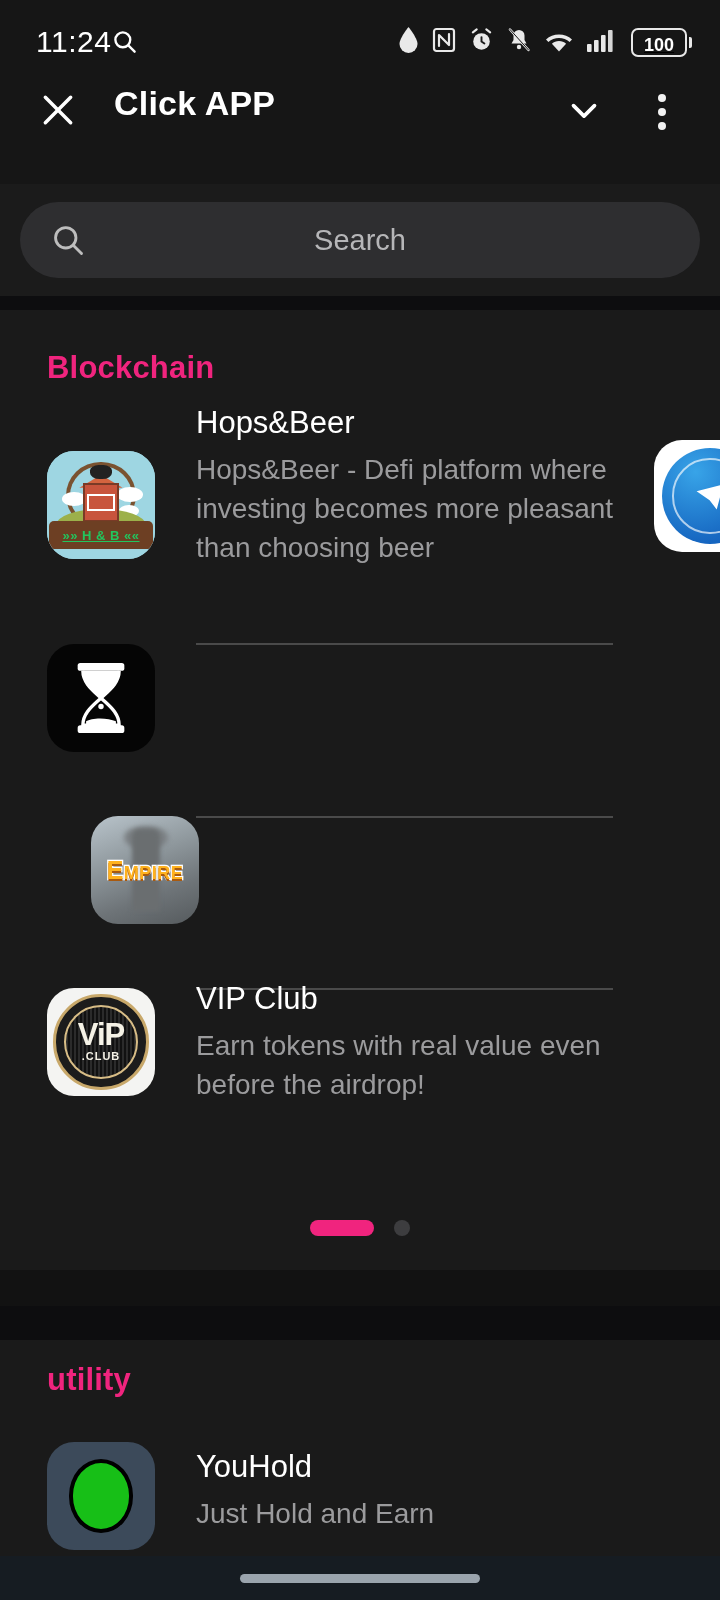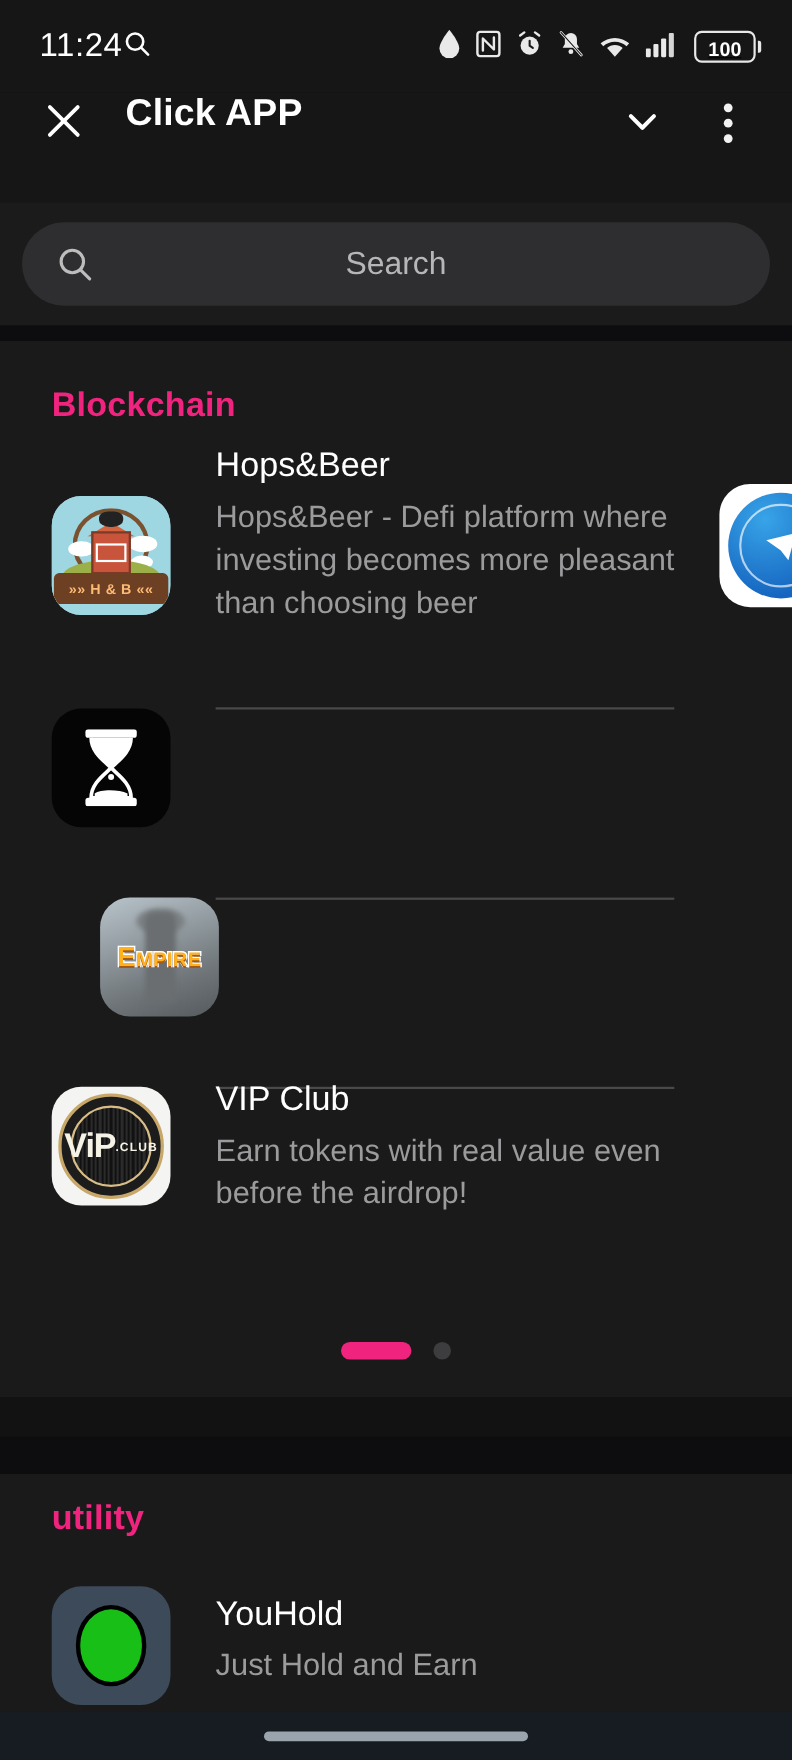--- a/index.html
+++ b/index.html
@@ -11,21 +11,21 @@
   }
   .phone { position: relative; width: 720px; height: 1600px; background: #121212; }
 
   
   .statusbar {
     position: absolute; top: 0; left: 0; width: 720px; height: 84px;
     background: #161616;
     display: flex; align-items: center; justify-content: space-between;
     padding: 0 28px 0 36px;
   }
-  .sb-left { display: flex; align-items: center; }
+  .sb-left { display: flex; align-items: flex-end; }
   .sb-time { color: #ffffff; font-size: 30px; font-weight: 500; letter-spacing: .5px; }
   .sb-right { display: flex; align-items: center; gap: 13px; }
   .sb-icon { display: block; }
   .battery {
     display: flex; align-items: center;
   }
   .batt-body {
     border: 2.5px solid #e8e8e8; border-radius: 7px;
     padding: 1px 5px; display: flex; align-items: flex-end; justify-content: center;
     min-width: 56px; height: 29px; text-decoration: underline;
@@ -107,21 +107,21 @@
   .ic-barn .house { position: absolute; left: 33%; top: 30%; width: 34%; height: 36%;
     background: #c8543c; border: 2px solid #7a3a26; }
   .ic-barn .roof { position: absolute; left: 30%; top: 22%; width: 40%; height: 12%;
     background: #d4643f; clip-path: polygon(50% 0, 100% 100%, 0 100%); }
   .ic-barn .cat { position: absolute; left: 40%; top: 13%; width: 20%; height: 13%;
     background: #222; border-radius: 40% 40% 45% 45%; }
   .ic-barn .xx { position: absolute; left: 37%; top: 40%; width: 26%; height: 16%;
     border: 2px solid #fff; }
   .ic-barn .banner { position: absolute; left: 2%; bottom: 9%; width: 96%; height: 26%;
     background: #6d3f23; border-radius: 5px; display: flex; align-items: center; justify-content: center; }
-  .ic-barn .banner span { color: #fdba74; font-size: 13px; font-weight: 700; letter-spacing: .5px; }
+  .ic-barn .banner span { color: #22c55e; font-size: 13px; font-weight: 700; letter-spacing: .5px; text-decoration: underline; }
 
   .ic-hourglass { background: #050505; display: flex; align-items: center; justify-content: center; }
 
   .ic-empire { background: linear-gradient(160deg,#b9c4cb 0%,#8e979c 40%,#6e7478 70%,#555a5d 100%);
     display: flex; align-items: center; justify-content: center; filter: blur(0.3px); margin-left: 44px; }
   .ic-empire .tower { position: absolute; left: 38%; top: 12%; width: 26%; height: 76%;
     background: #6a6e70; filter: blur(2.2px); border-radius: 8px 8px 0 0; }
   .ic-empire .tower-top { position: absolute; left: 31%; top: 9%; width: 40%; height: 22%;
     background: #7b8083; filter: blur(2.5px); border-radius: 50%; }
   .ic-empire .txt {
@@ -130,21 +130,21 @@
     -webkit-text-stroke: 2.5px #ffffff; paint-order: stroke fill;
     text-shadow: 0 2px 0 #a85a10;
   }
 
   .ic-vip { background: #f4f4f2; display: flex; align-items: center; justify-content: center; }
   .ic-vip .outer { width: 88%; height: 88%; border-radius: 50%; background: #1c1c1c;
     border: 3px solid #c8a86a; display: flex; align-items: center; justify-content: center;
     position: relative; }
   .ic-vip .inner { width: 84%; height: 84%; border-radius: 50%;
     background: repeating-linear-gradient(90deg,#2b2b2b 0 2px,#111 2px 4px);
-    border: 2px solid #d8bd86; display: flex; flex-direction: row;
+    border: 2px solid #d8bd86; display: flex; flex-direction: column;
     align-items: center; justify-content: center; }
   .ic-vip .vip-t { color: #f5f2e6; font-size: 31px; font-weight: 700; line-height: .85;
     letter-spacing: -1px; }
   .ic-vip .club-t { color: #f5f2e6; font-size: 11px; font-weight: 700; letter-spacing: 1px; margin-top: 2px; }
 
   .ic-youhold { background: #3c4a5a; display: flex; align-items: center; justify-content: center; }
   .ic-youhold .dot { width: 60%; height: 68%; border-radius: 50%; background: #17bf17;
     border: 4px solid #000; }
 
   

